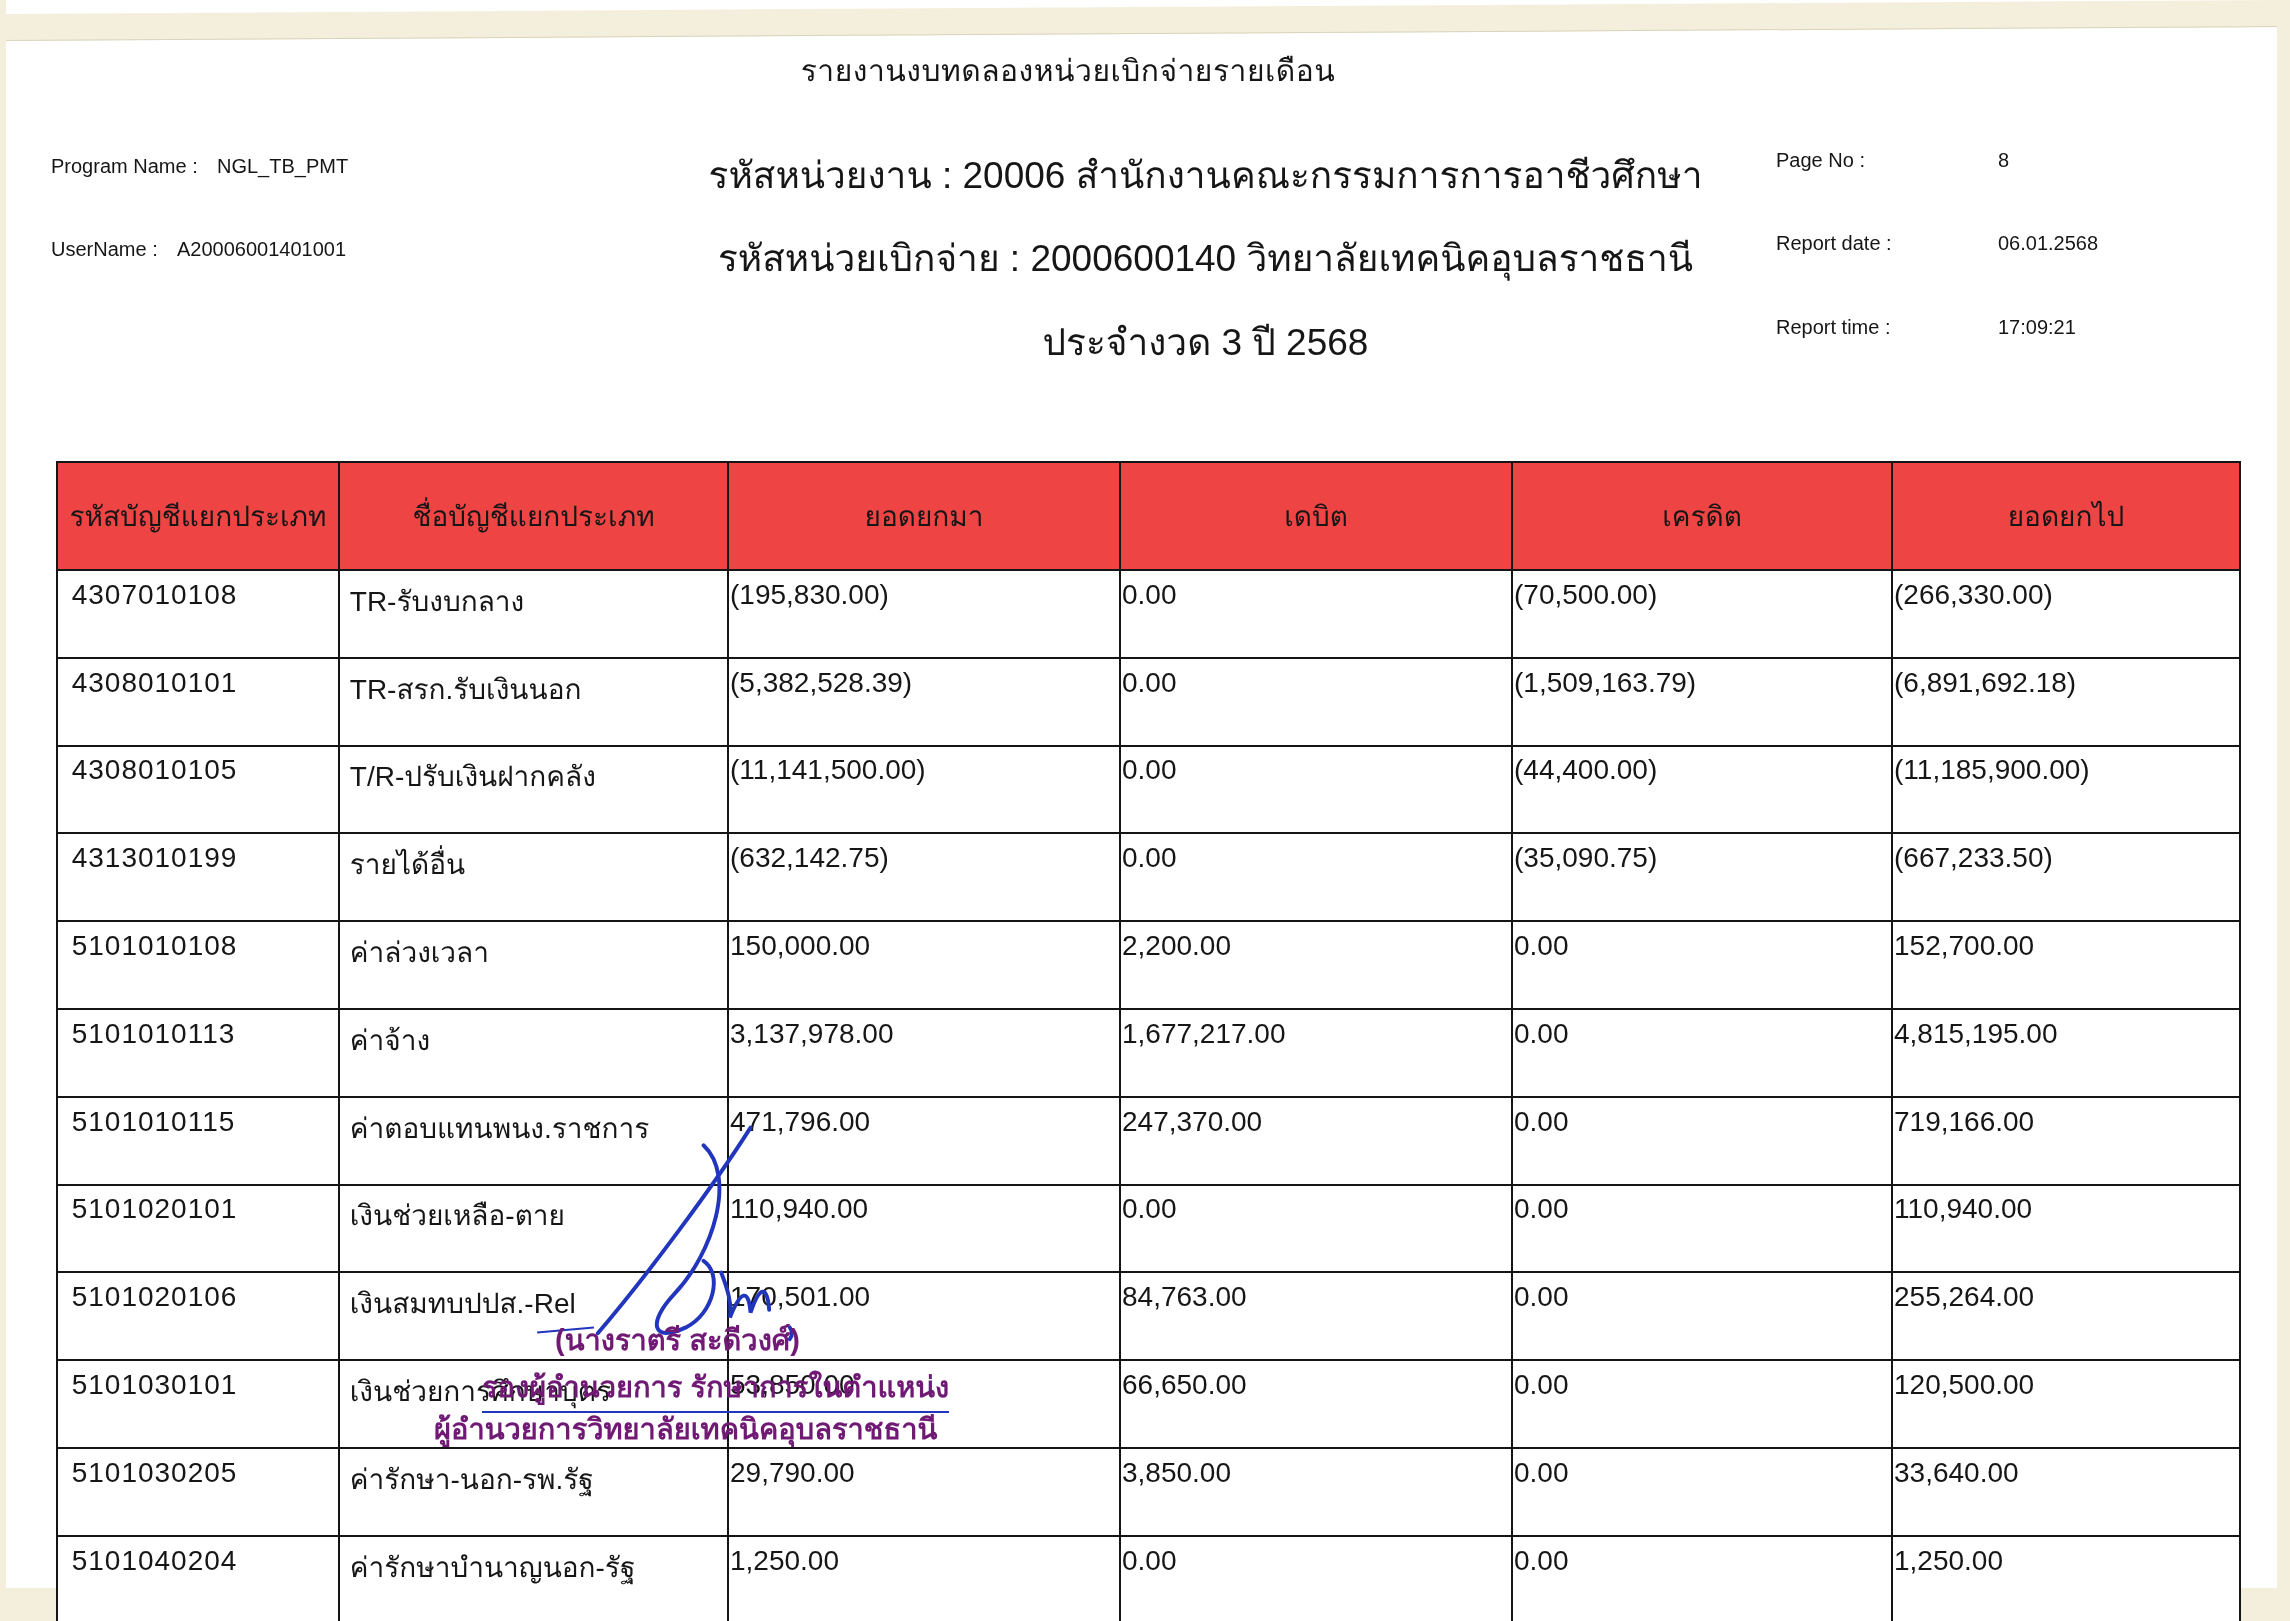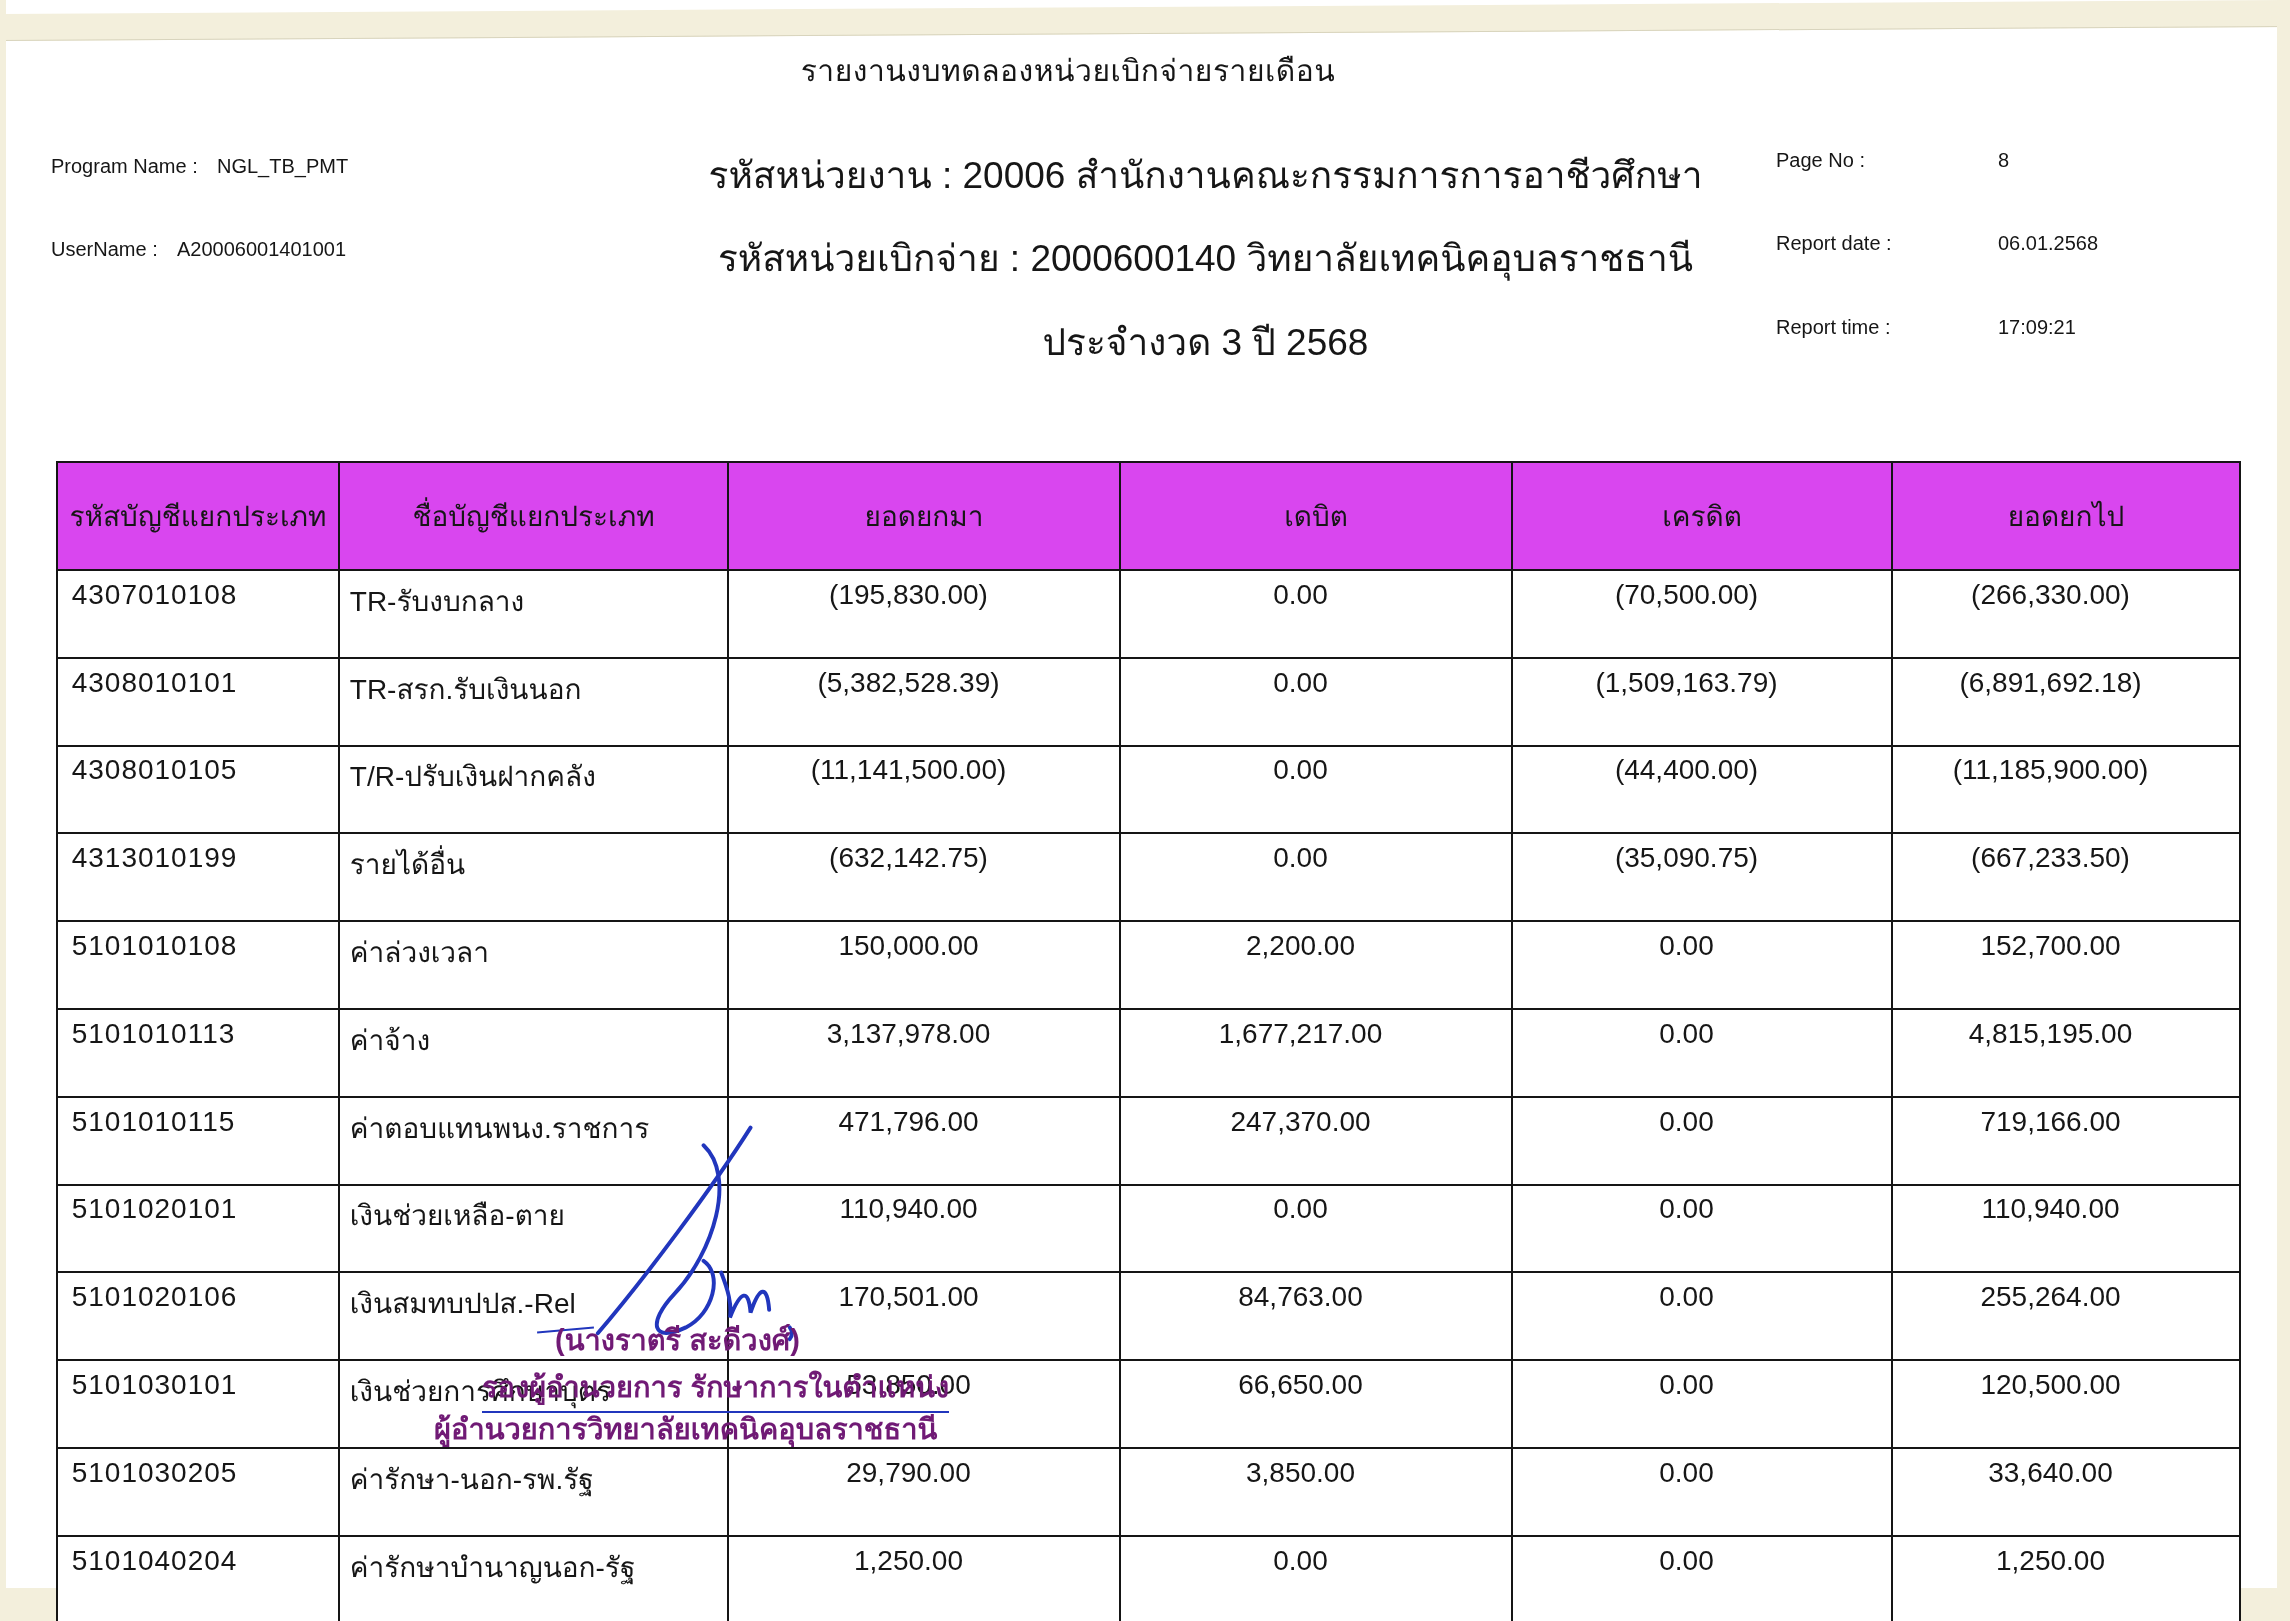--- a/index.html
+++ b/index.html
@@ -34,29 +34,29 @@
     width:2184px;
     background:#fff;
   }
   table.tb, table.tb th, table.tb td{border:2px solid #151515;}
   table.tb th, table.tb td{
     border-top-width:2.9px;border-bottom-width:2.9px;
     font-size:28px;overflow:hidden;
   }
   table.tb{border-width:2.9px;}
   table.tb th{
-    background:#d946ef;height:104px;
+    background:#ef4444;height:104px;
     text-align:center;vertical-align:middle;font-weight:400;
   }
   table.tb td{
     height:77px;vertical-align:top;padding-top:7.8px;background:#fff;
   }
   td.code{padding-left:13.7px;font-size:30px;letter-spacing:1px;text-align:left;}
   td.name{padding-left:9.8px;text-align:left;}
-  td.num{padding-right:32px;text-align:center;}
+  td.num{padding-right:32px;text-align:left;}
 
   
   .ink{position:absolute;color:#701a75;font-weight:700;white-space:nowrap;}
   .ink-name{left:555px;top:1317px;font-size:29px;}
   .ink-role1{left:482px;top:1364px;font-size:29px;border-bottom:2.9px solid #2136bd;padding-bottom:1px;}
   .ink-role2{left:434px;top:1406px;font-size:29px;}
   .ink-dash{position:absolute;left:537px;top:1329px;width:57px;border-top:2.9px solid #2136bd;transform:rotate(-5deg);}
   .sig-svg{position:absolute;left:588px;top:1106px;}
 </style>
 </head>

